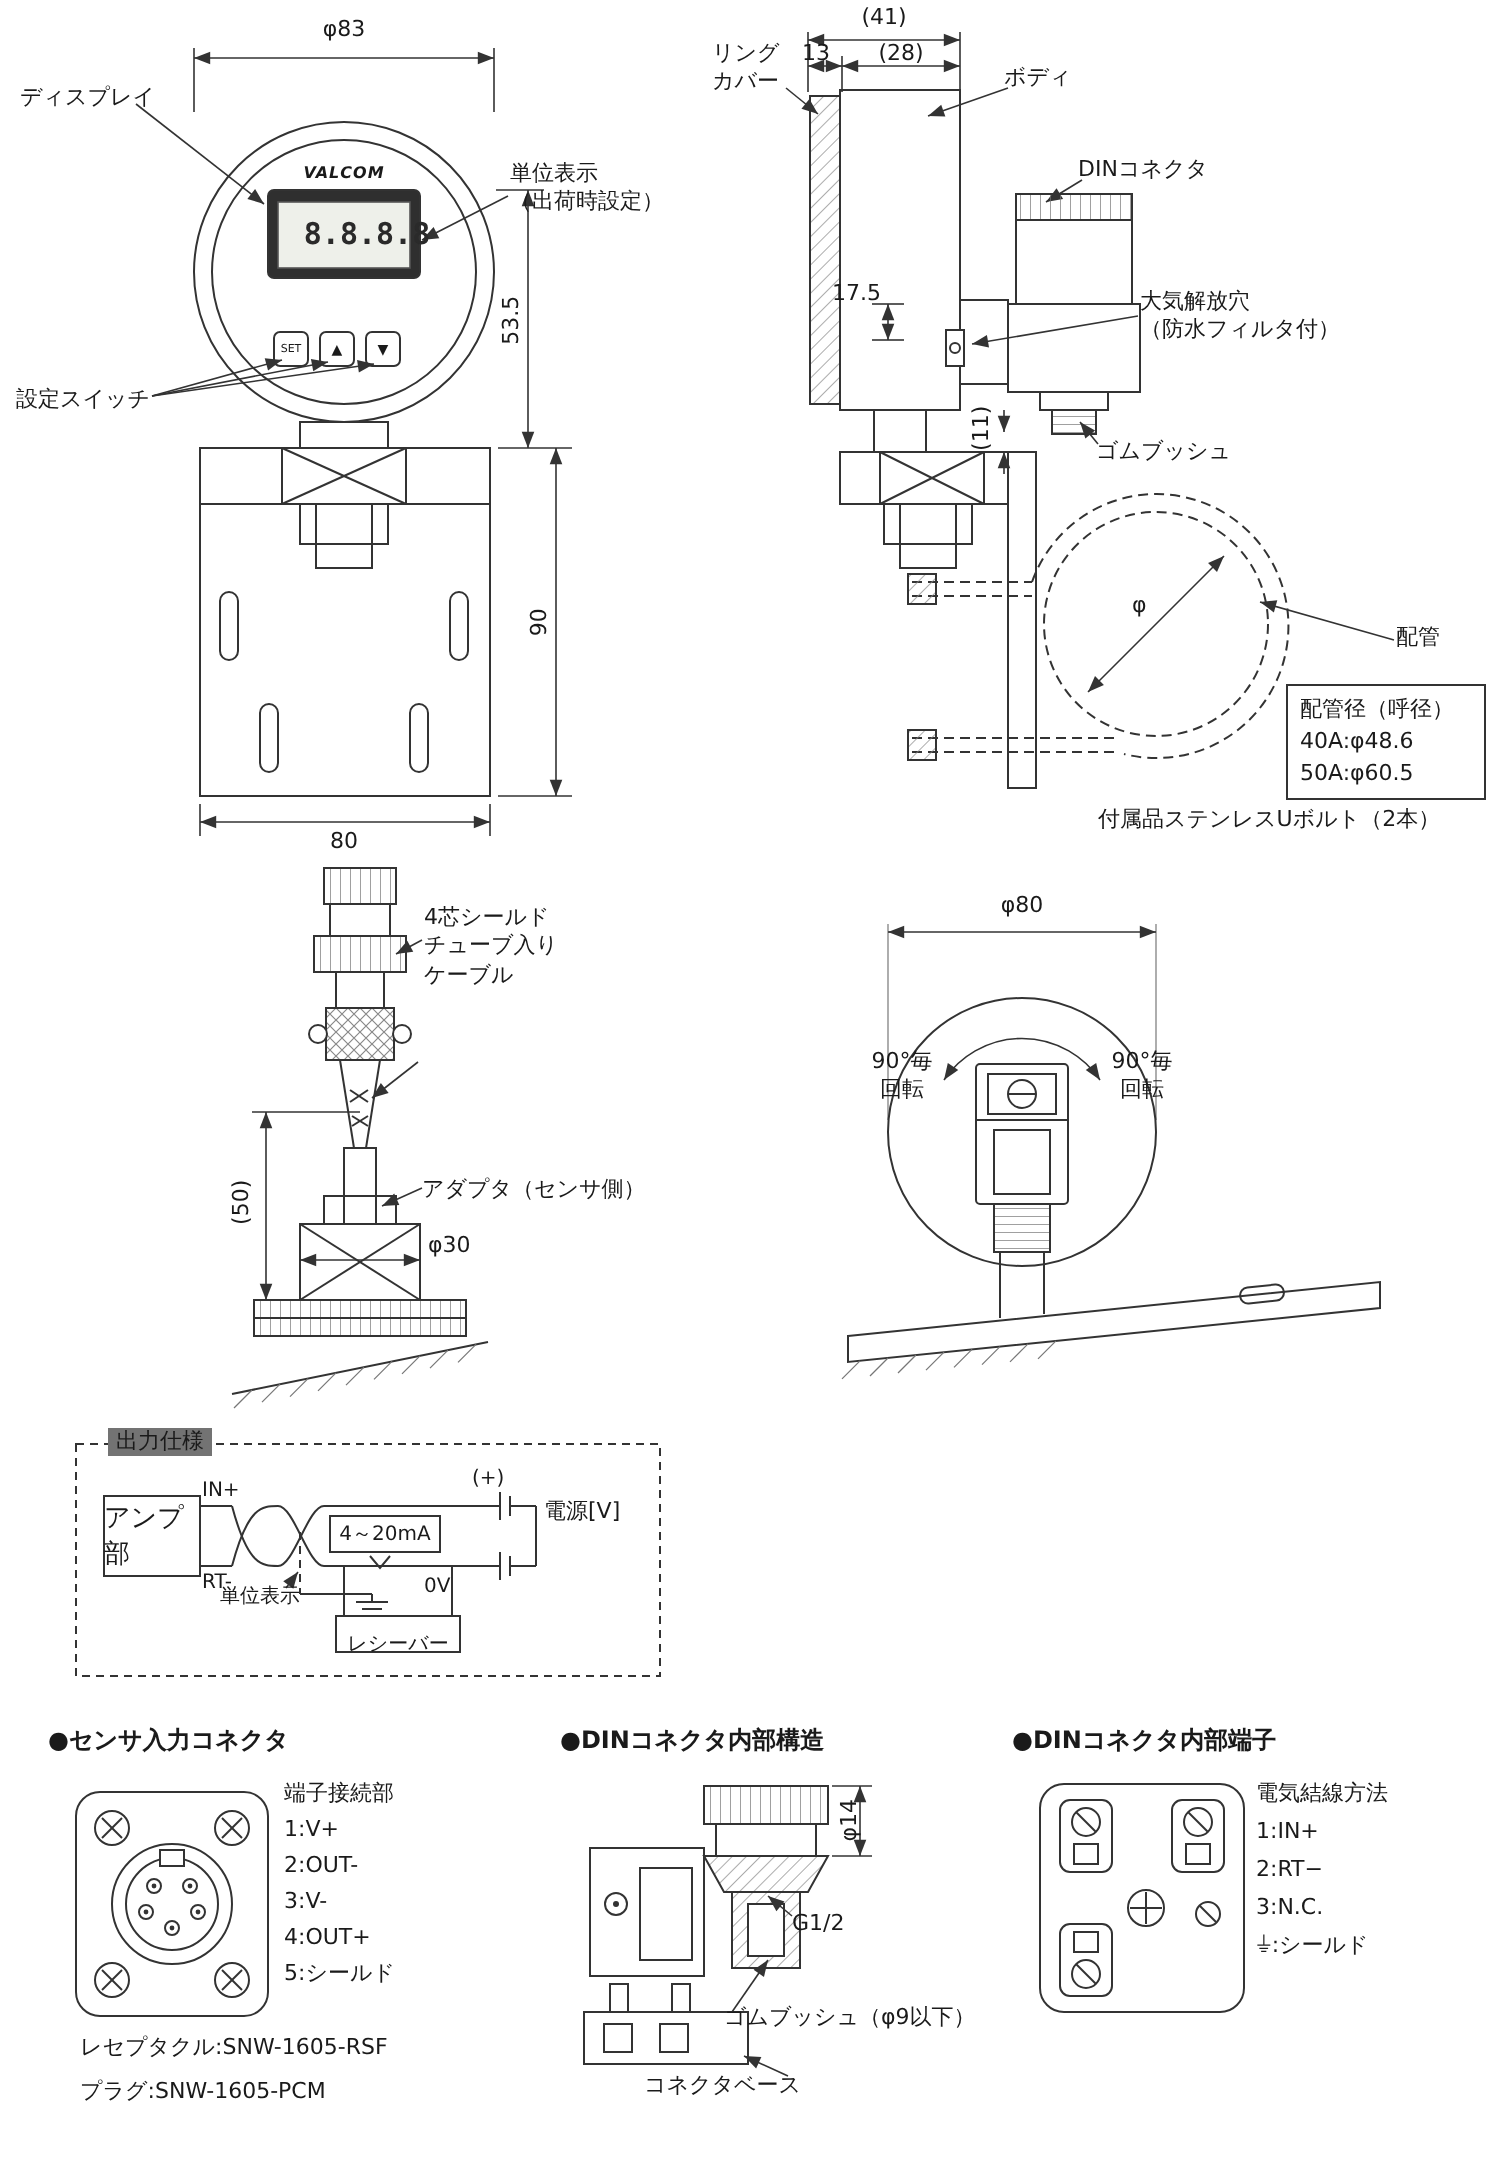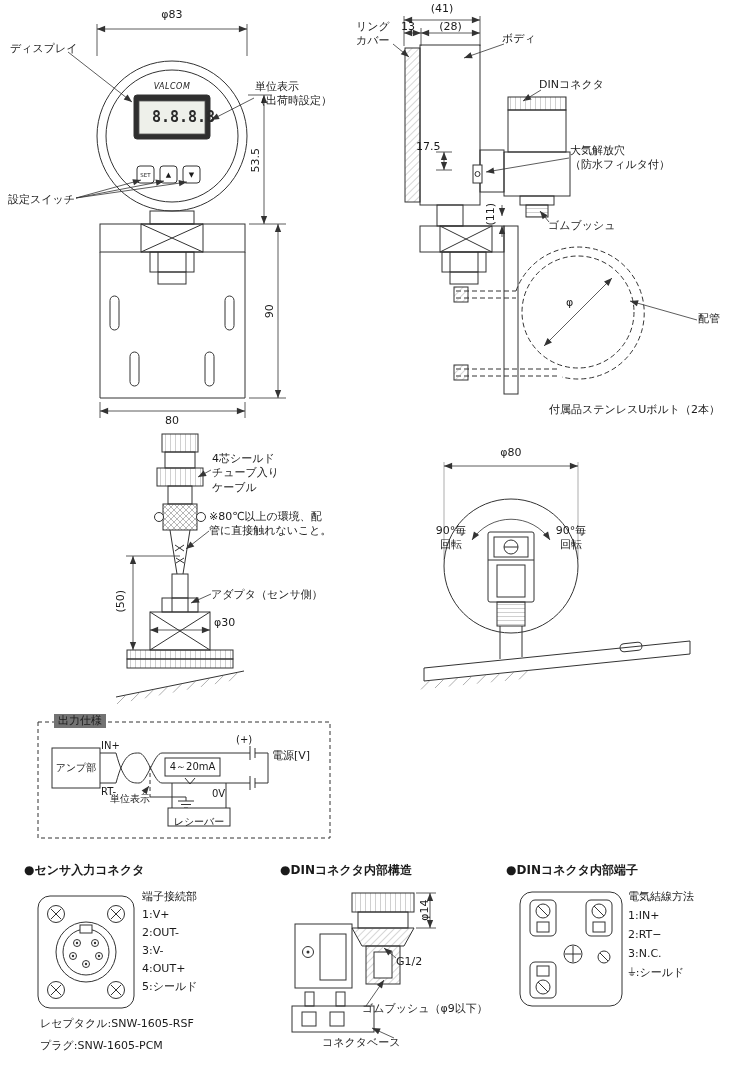--- a/index.html
+++ b/index.html
@@ -4,21 +4,21 @@
 <style>
   html,body{margin:0;padding:0;background:#fff;}
   .stage{position:relative;width:745px;height:1080px;background:#fff;overflow:hidden;
          font-family:"DejaVu Sans","Liberation Sans",sans-serif;color:#1a1a1a;}
   .stage svg{position:absolute;left:0;top:0;}
   .lbl{position:absolute;font-size:11px;line-height:1.3;white-space:pre-line;}
   .ctr{text-align:center;}
   .rot{width:40px;text-align:center;transform:rotate(-90deg);}
   .bold{font-weight:bold;font-size:12px;}
   .small{font-size:10px;}
-  .brand{position:absolute;font-size:8px;font-weight:normal;font-style:italic;letter-spacing:0.5px;}
+  .brand{position:absolute;font-size:8px;font-weight:bold;font-style:italic;letter-spacing:0.5px;}
   .lcd{position:absolute;font-family:"DejaVu Sans Mono","Liberation Mono",monospace;
        font-size:15px;font-weight:bold;color:#2a2a2a;letter-spacing:0px;}
   .btn-lbl{position:absolute;display:flex;align-items:center;justify-content:center;}
   .boxed{position:absolute;border:1px solid #333;background:#fff;padding:4px 6px;font-size:11px;line-height:1.45;white-space:pre-line;}
   .cell{position:absolute;display:flex;align-items:center;justify-content:center;font-size:10px;}
   .onborder{background:#737373;padding:0 4px;}
   
   .s{stroke:#333;stroke-width:1;fill:none;}
   .sp{stroke:#333;stroke-width:1;}
   .sf{stroke:#333;stroke-width:1;fill:#fff;}
@@ -337,39 +337,38 @@
 カバー</div>
   <div class="lbl" style="left:502px;top:32px">ボディ</div>
   <div class="lbl" style="left:539px;top:78px">DINコネクタ</div>
   <div class="lbl" style="left:570px;top:144px">大気解放穴
 （防水フィルタ付）</div>
   <div class="lbl" style="left:416px;top:140px">17.5</div>
   <div class="lbl rot" style="left:471px;top:207px">(11)</div>
   <div class="lbl" style="left:548px;top:219px">ゴムブッシュ</div>
   <div class="lbl" style="left:566px;top:296px">φ</div>
   <div class="lbl" style="left:698px;top:312px">配管</div>
+  <div class="boxed" style="left:643px;top:342px;width:86px"><span>配管径（呼径）</span><br><span>40A:φ48.6</span><br><span>50A:φ60.5</span></div>
   <div class="lbl" style="left:549px;top:403px">付属品ステンレスUボルト（2本）</div>
 
   <div class="lbl" style="left:212px;top:452px">4芯シールド
 チューブ入り
 ケーブル</div>
-  <div class="lbl" style="left:209px;top:510px">※80℃以上の環境、配
-管に直接触れないこと。</div>
   <div class="lbl rot" style="left:101px;top:594px">(50)</div>
   <div class="lbl" style="left:211px;top:588px">アダプタ（センサ側）</div>
   <div class="lbl" style="left:214px;top:616px">φ30</div>
 
   <div class="lbl ctr" style="left:481px;top:446px;width:60px">φ80</div>
   <div class="lbl ctr" style="left:429px;top:524px;width:44px">90°毎
 回転</div>
   <div class="lbl ctr" style="left:549px;top:524px;width:44px">90°毎
 回転</div>
 
   <div class="lbl onborder" style="left:54px;top:714px">出力仕様</div>
-  <div class="cell" style="left:52px;top:748px;width:48px;height:40px;font-size:10px">アンプ部</div>
+  <div class="cell" style="left:52px;top:748px;width:48px;height:40px;font-size:13px">アンプ部</div>
   <div class="lbl small" style="left:101px;top:739px">IN+</div>
   <div class="lbl small" style="left:101px;top:785px">RT-</div>
   <div class="cell" style="left:165px;top:758px;width:55px;height:18px">4～20mA</div>
   <div class="lbl small" style="left:236px;top:733px">(+)</div>
   <div class="lbl" style="left:272px;top:749px">電源[V]</div>
   <div class="lbl small" style="left:110px;top:792px">単位表示</div>
   <div class="lbl small" style="left:212px;top:787px">0V</div>
   <div class="cell" style="left:168px;top:808px;width:62px;height:28px">レシーバー</div>
 
   <div class="lbl bold" style="left:24px;top:863px">●センサ入力コネクタ</div>

